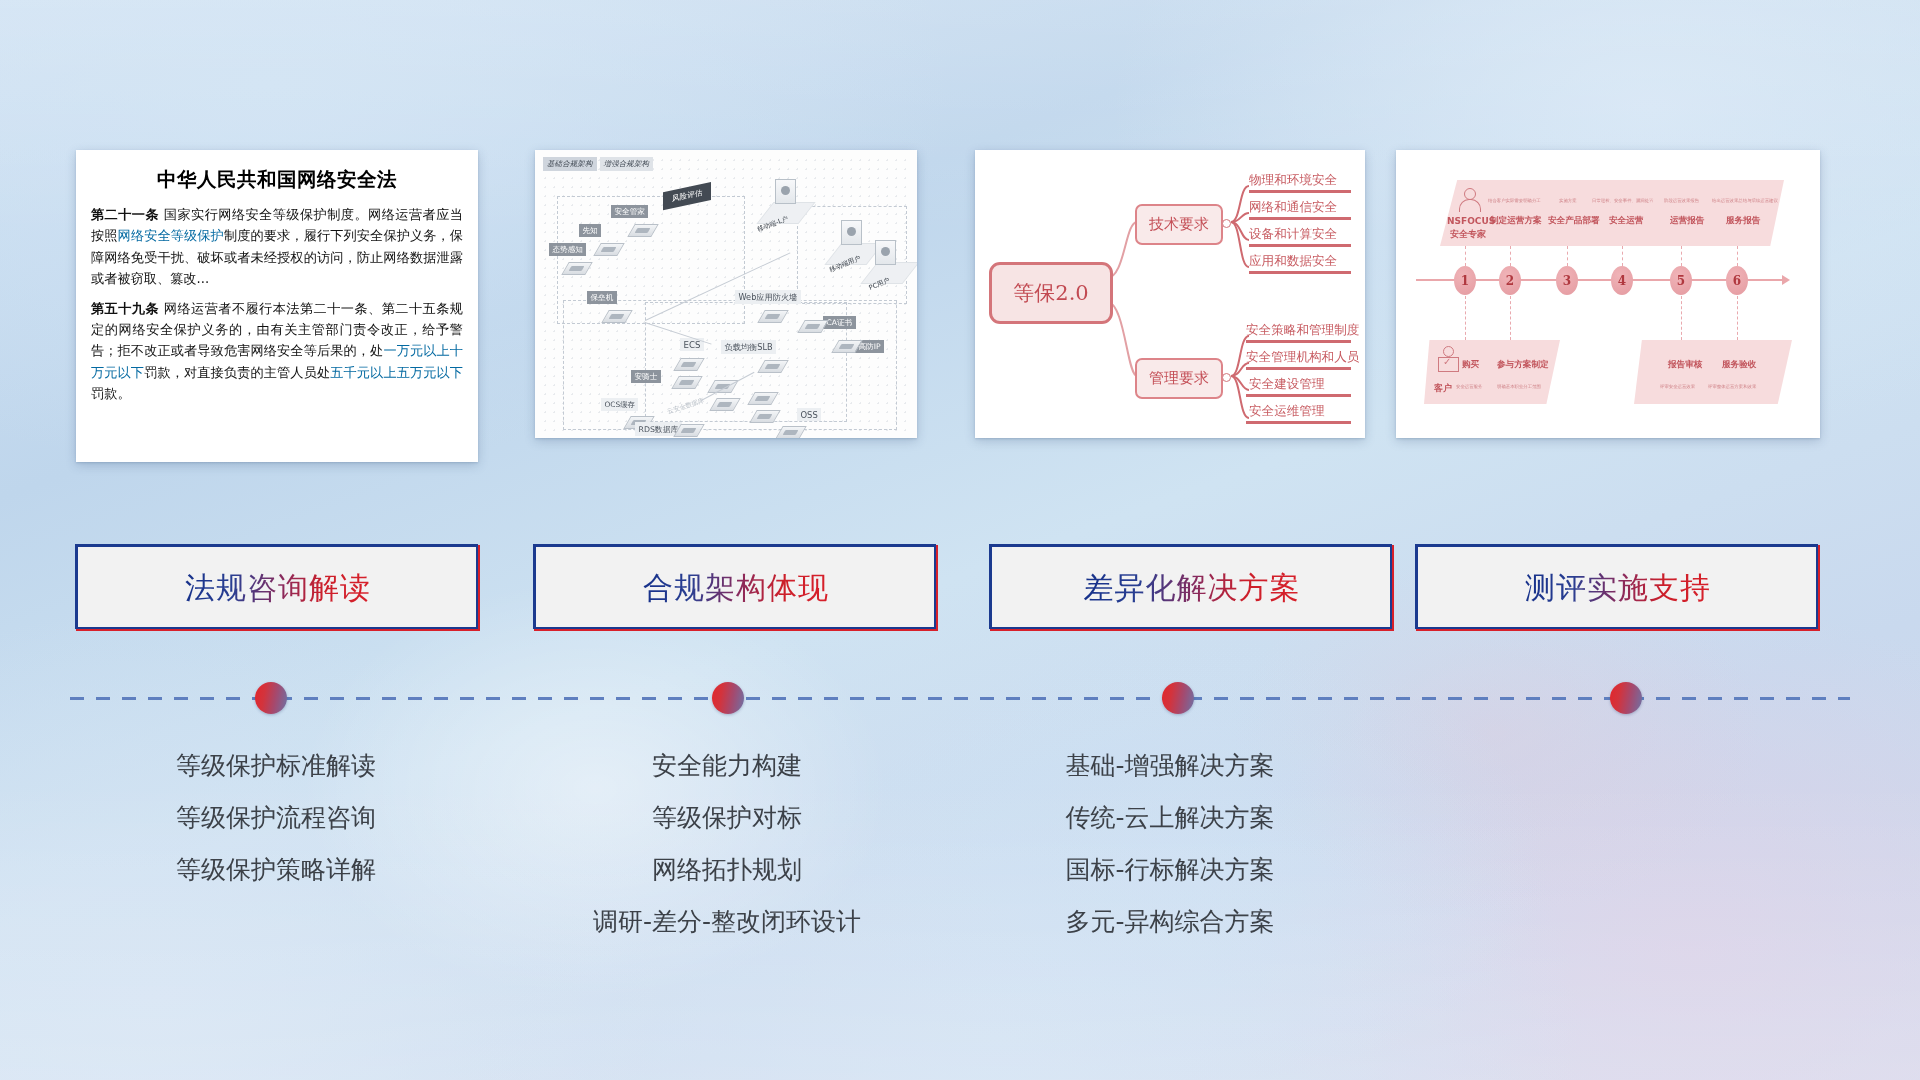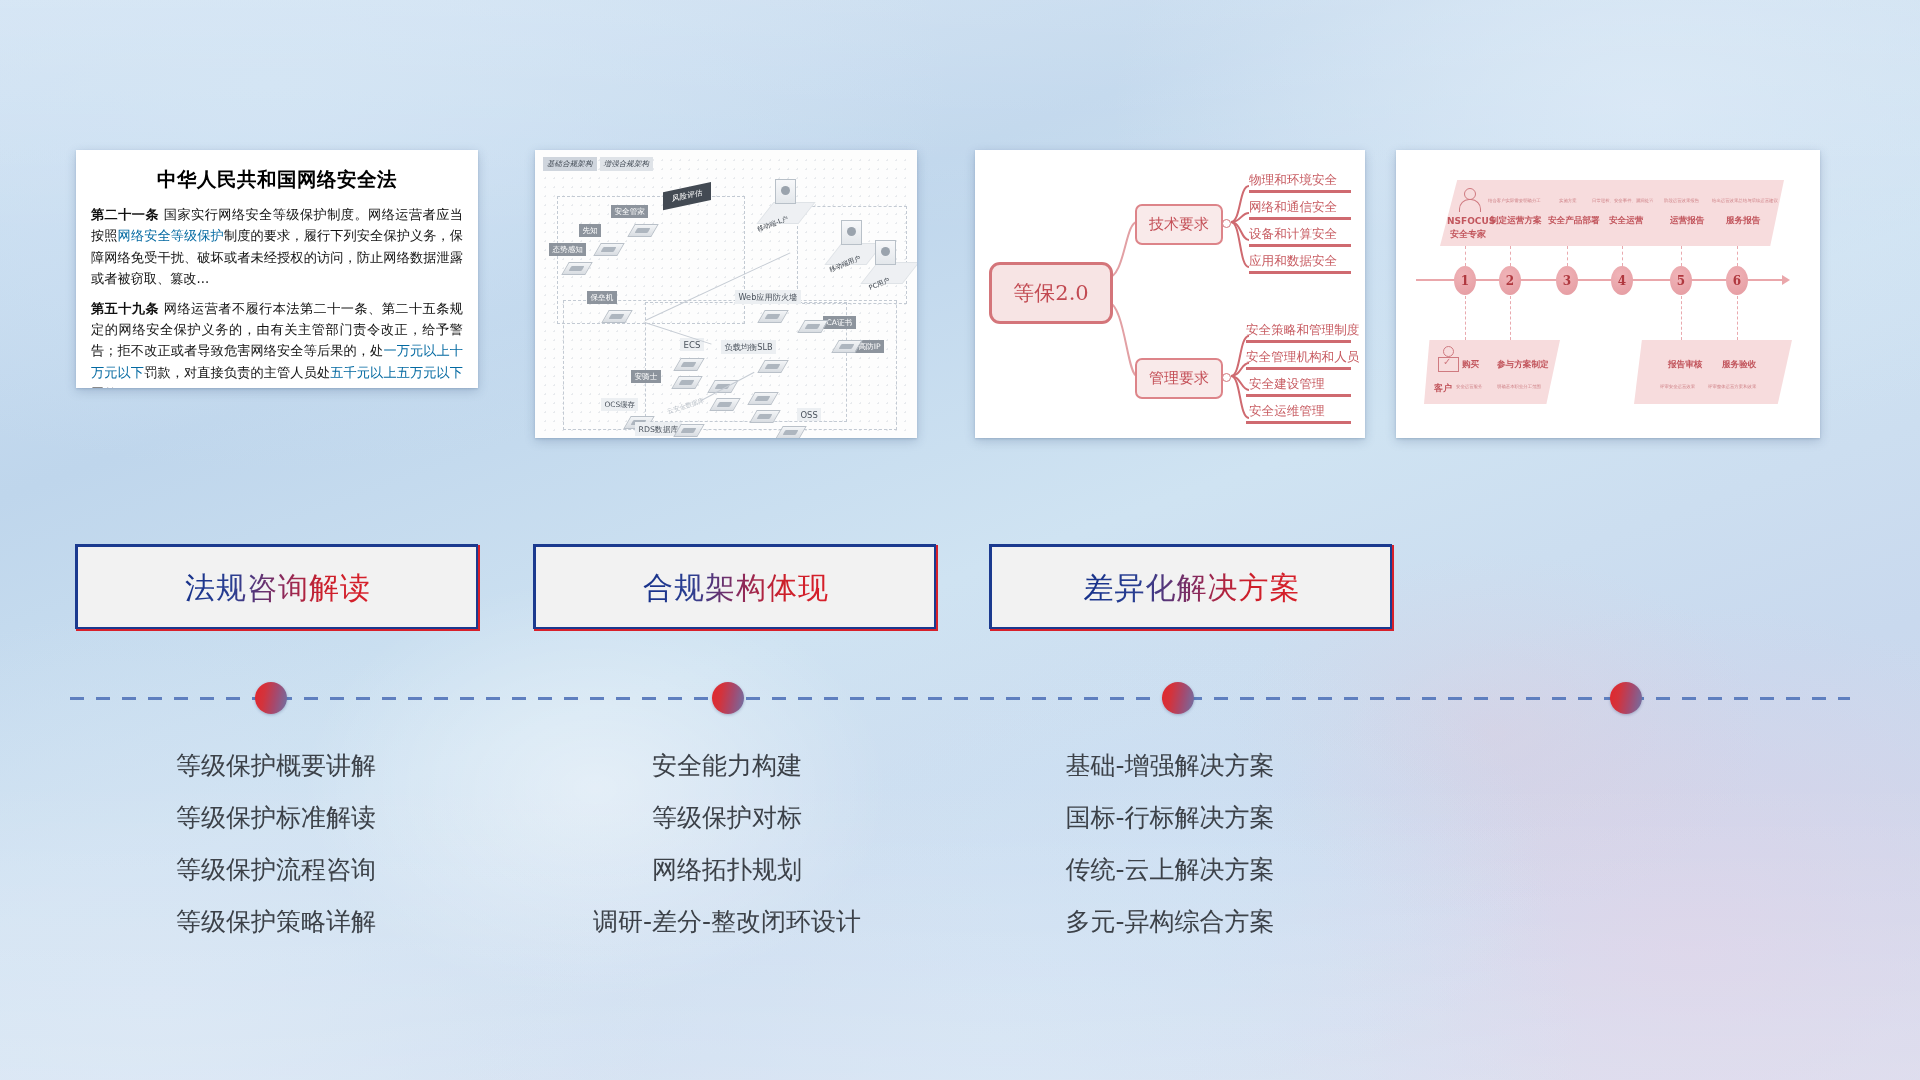--- a/index.html
+++ b/index.html
@@ -26,21 +26,21 @@
         radial-gradient(380px 260px at 78% 68%, rgba(225,205,220,.35), rgba(225,205,220,0) 70%);
   }
   #vign{position:absolute;inset:0;
       background:linear-gradient(to bottom, rgba(255,255,255,.16) 0%, rgba(255,255,255,0) 22%, rgba(255,255,255,0) 72%, rgba(255,255,255,.22) 100%);}
 
   
   .cards{position:absolute;left:0;top:150px;width:1920px;height:300px;}
   .card{position:absolute;background:#ffffff;
         box-shadow:0 3px 10px rgba(40,70,110,.22), 0 1px 2px rgba(40,70,110,.18);
         overflow:hidden;}
-  #card1{left:76px;top:0;width:402px;height:238px;}
+  #card1{left:76px;top:0;width:402px;height:312px;}
   #card2{left:535px;top:0;width:382px;height:288px;}
   #card3{left:975px;top:0;width:390px;height:288px;}
   #card4{left:1396px;top:0;width:424px;height:288px;}
 
   
   .law{padding:14px 15px 10px 15px;box-sizing:border-box;height:100%;
        font-family:"DejaVu Sans","Liberation Sans",sans-serif;}
   .law h1{margin:2px 0 11px 0;text-align:center;font-size:19.5px;font-weight:bold;color:#000;letter-spacing:.5px;}
   .law p{margin:0 0 8px 0;font-size:13.2px;line-height:1.62;color:#111;text-align:justify;}
   .law b{font-weight:bold;}
@@ -397,41 +397,43 @@
 <div class="pills">
   <div class="pill" id="pill1">
     <span>法规咨询解读</span>
   </div>
   <div class="pill" id="pill3">
     <span>差异化解决方案</span>
   </div>
   <div class="pill" id="pill2">
     <span>合规架构体现</span>
   </div>
+  <div class="pill" id="pill4">
+    <span>测评实施支持</span>
+  </div>
 </div>
 
 <div class="tl"></div>
 <div class="dot" id="dot1"></div>
 <div class="dot" id="dot2"></div>
 <div class="dot" id="dot3"></div>
 <div class="dot" id="dot4"></div>
 
 <div class="cols">
   <div class="col" id="col1">
-    <div>等级保护概要讲解</div>
     <div>等级保护标准解读</div>
     <div>等级保护流程咨询</div>
     <div>等级保护策略详解</div>
   </div>
   <div class="col" id="col2">
     <div>安全能力构建</div>
     <div>等级保护对标</div>
     <div>网络拓扑规划</div>
     <div>调研-差分-整改闭环设计</div>
   </div>
   <div class="col" id="col3">
     <div>基础-增强解决方案</div>
+    <div>传统-云上解决方案</div>
     <div>国标-行标解决方案</div>
-    <div>传统-云上解决方案</div>
     <div>多元-异构综合方案</div>
   </div>
 
 </div>
 
 </body></html>

